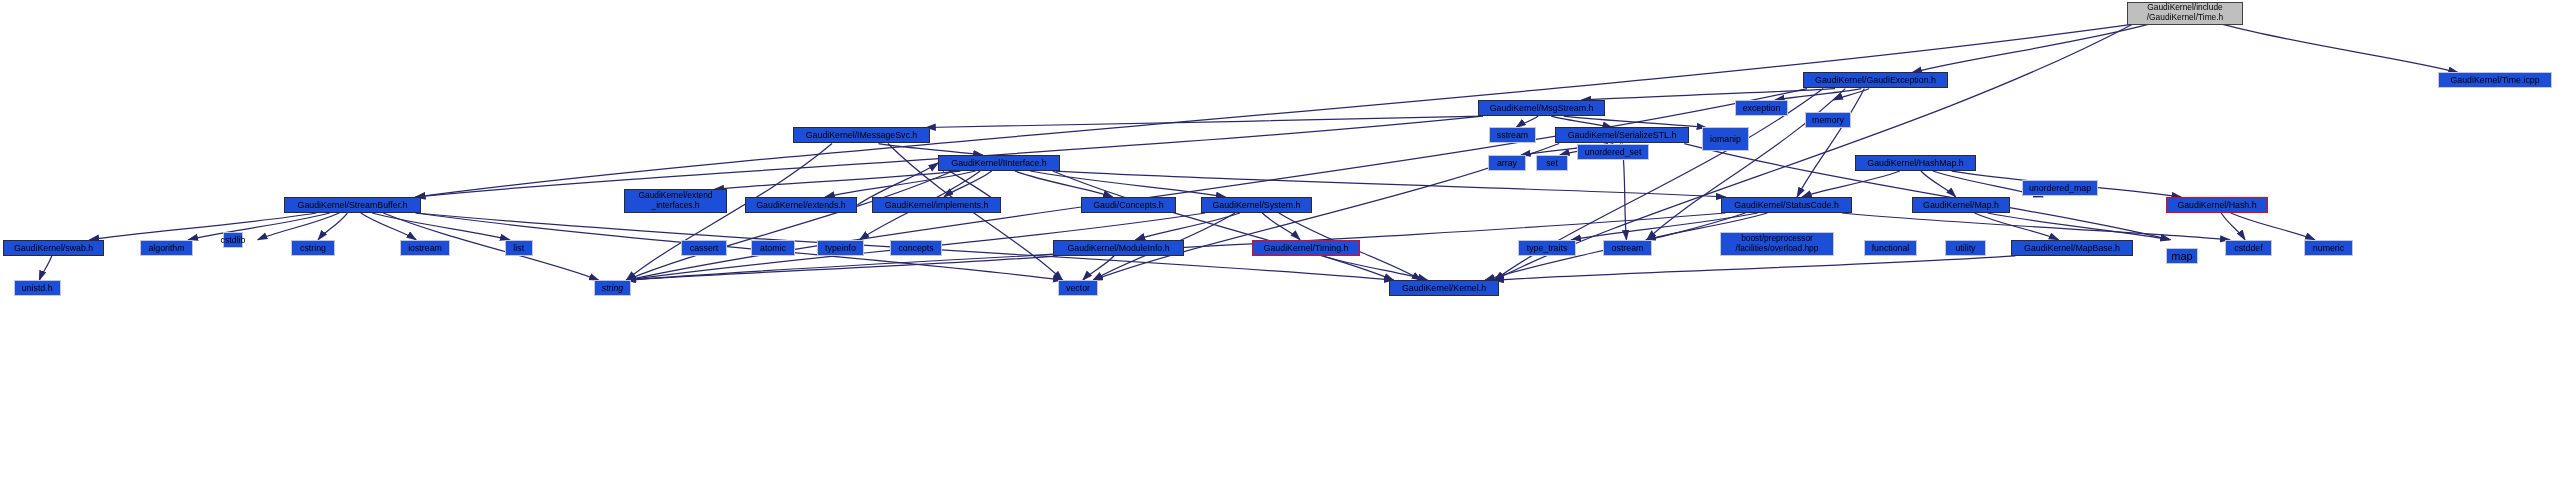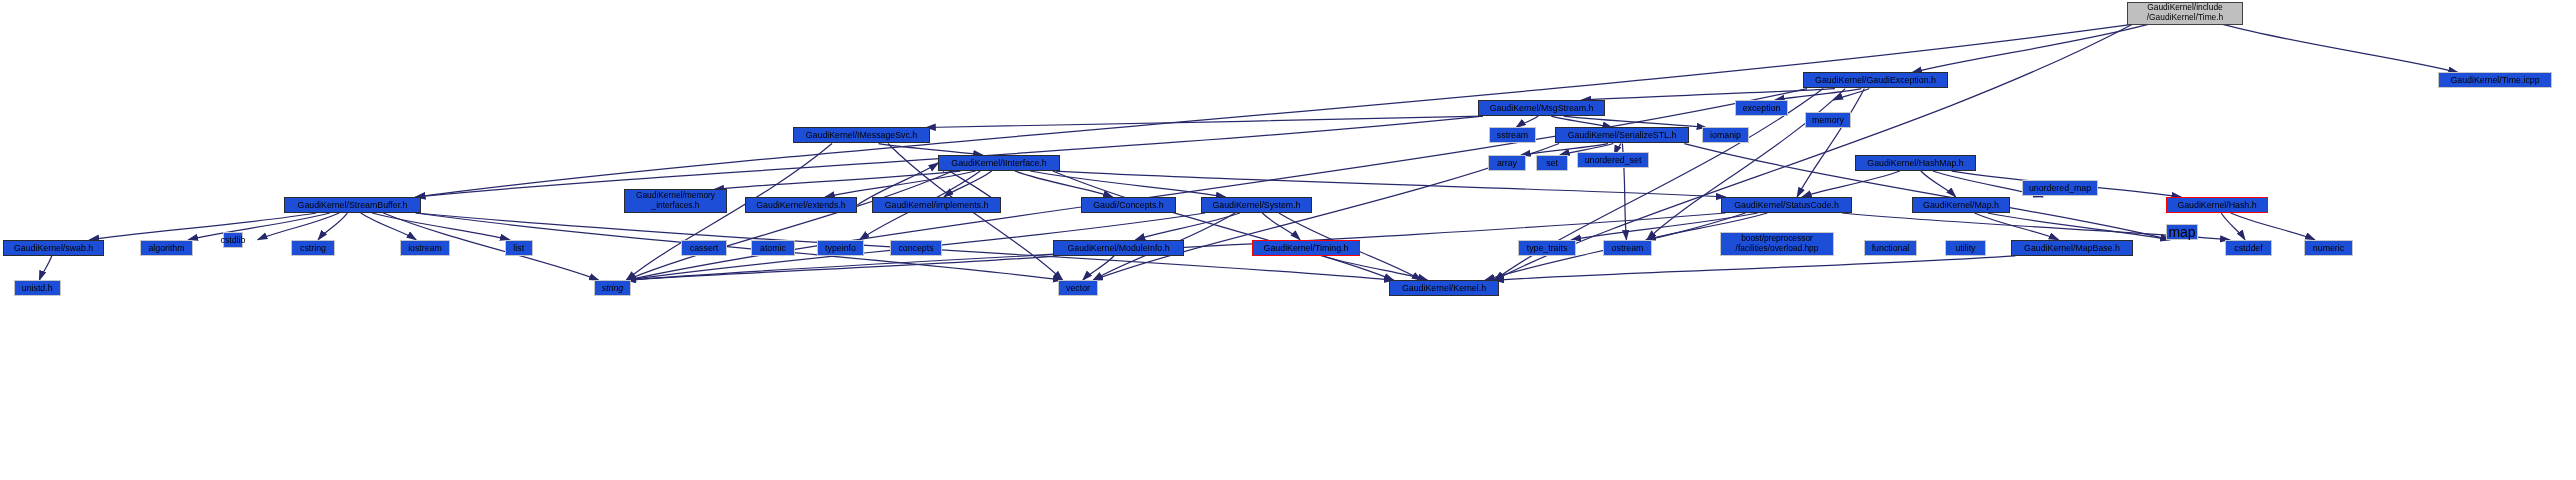--- a/index.html
+++ b/index.html
@@ -100,28 +100,28 @@
       <div class="node n-root" style="left: 2127px; top: 1.5px; width: 116px; height: 23px; font-size: 8.4px;"><span class="lbl">GaudiKernel/include
 /GaudiKernel/Time.h</span></div>
       <div class="node n-plain" style="left: 2438px; top: 72px; width: 114px; height: 16px; font-size: 8.8px;"><span class="lbl">GaudiKernel/Time.icpp</span></div>
       <div class="node n-bold" style="left: 1803px; top: 72px; width: 145px; height: 16px; font-size: 8.8px;"><span class="lbl">GaudiKernel/GaudiException.h</span></div>
       <div class="node n-bold" style="left: 1478px; top: 100px; width: 127px; height: 16px; font-size: 8.8px;"><span class="lbl">GaudiKernel/MsgStream.h</span></div>
       <div class="node n-plain" style="left: 1735px; top: 100px; width: 53px; height: 16px; font-size: 8.8px;"><span class="lbl">exception</span></div>
       <div class="node n-plain" style="left: 1805px; top: 112px; width: 46px; height: 16px; font-size: 8.8px;"><span class="lbl">memory</span></div>
       <div class="node n-bold" style="left: 793px; top: 127px; width: 137px; height: 16px; font-size: 8.8px;"><span class="lbl">GaudiKernel/IMessageSvc.h</span></div>
       <div class="node n-plain" style="left: 1489px; top: 127px; width: 47px; height: 16px; font-size: 8.8px;"><span class="lbl">sstream</span></div>
       <div class="node n-bold" style="left: 1555px; top: 127px; width: 134px; height: 16px; font-size: 8.8px;"><span class="lbl">GaudiKernel/SerializeSTL.h</span></div>
-      <div class="node n-plain" style="left: 1702px; top: 127px; width: 47px; height: 16px; font-size: 8.8px;"><span class="lbl">iomanip</span></div>
+      <div class="node n-plain" style="left: 1702px; top: 127px; width: 47px; height: 24px; font-size: 8.8px;"><span class="lbl">iomanip</span></div>
       <div class="node n-bold" style="left: 938px; top: 155px; width: 122px; height: 16px; font-size: 8.8px;"><span class="lbl">GaudiKernel/IInterface.h</span></div>
       <div class="node n-plain" style="left: 1488px; top: 155px; width: 38px; height: 16px; font-size: 8.8px;"><span class="lbl">array</span></div>
       <div class="node n-plain" style="left: 1536px; top: 155px; width: 32px; height: 16px; font-size: 8.8px;"><span class="lbl">set</span></div>
-      <div class="node n-plain" style="left: 1577px; top: 152px; width: 72px; height: 16px; font-size: 8.8px;"><span class="lbl">unordered_set</span></div>
+      <div class="node n-plain" style="left: 1577px; top: 144px; width: 72px; height: 16px; font-size: 8.8px;"><span class="lbl">unordered_set</span></div>
       <div class="node n-bold" style="left: 1855px; top: 155px; width: 121px; height: 16px; font-size: 8.8px;"><span class="lbl">GaudiKernel/HashMap.h</span></div>
       <div class="node n-bold" style="left: 284px; top: 197px; width: 137px; height: 16px; font-size: 8.8px;"><span class="lbl">GaudiKernel/StreamBuffer.h</span></div>
-      <div class="node n-bold" style="left: 624px; top: 189px; width: 103px; height: 24.4px; font-size: 8.4px;"><span class="lbl">GaudiKernel/memory
+      <div class="node n-bold" style="left: 624px; top: 189px; width: 103px; height: 24.4px; font-size: 8.4px;"><span class="lbl">GaudiKernel/extend
 _interfaces.h</span></div>
       <div class="node n-bold" style="left: 745px; top: 197px; width: 112px; height: 16px; font-size: 8.8px;"><span class="lbl">GaudiKernel/extends.h</span></div>
       <div class="node n-bold" style="left: 872px; top: 197px; width: 129px; height: 16px; font-size: 8.8px;"><span class="lbl">GaudiKernel/implements.h</span></div>
       <div class="node n-bold" style="left: 1081px; top: 197px; width: 95px; height: 16px; font-size: 8.8px;"><span class="lbl">Gaudi/Concepts.h</span></div>
       <div class="node n-bold" style="left: 1201px; top: 197px; width: 111px; height: 16px; font-size: 8.8px;"><span class="lbl">GaudiKernel/System.h</span></div>
       <div class="node n-bold" style="left: 1721px; top: 197px; width: 131px; height: 16px; font-size: 8.8px;"><span class="lbl">GaudiKernel/StatusCode.h</span></div>
       <div class="node n-bold" style="left: 1912px; top: 197px; width: 98px; height: 16px; font-size: 8.8px;"><span class="lbl">GaudiKernel/Map.h</span></div>
       <div class="node n-plain" style="left: 2022px; top: 180px; width: 76px; height: 16px; font-size: 8.8px;"><span class="lbl">unordered_map</span></div>
       <div class="node n-red" style="left: 2166px; top: 197px; width: 102px; height: 16px; font-size: 8.8px;"><span class="lbl">GaudiKernel/Hash.h</span></div>
       <div class="node n-bold" style="left: 3.1px; top: 240px; width: 101px; height: 16px; font-size: 8.8px;"><span class="lbl">GaudiKernel/swab.h</span></div>
@@ -136,21 +136,21 @@
       <div class="node n-plain" style="left: 890px; top: 240px; width: 52px; height: 16px; font-size: 8.8px;"><span class="lbl">concepts</span></div>
       <div class="node n-bold" style="left: 1053px; top: 240px; width: 131px; height: 16px; font-size: 8.8px;"><span class="lbl">GaudiKernel/ModuleInfo.h</span></div>
       <div class="node n-red" style="left: 1252px; top: 240px; width: 108px; height: 16px; font-size: 8.8px;"><span class="lbl">GaudiKernel/Timing.h</span></div>
       <div class="node n-plain" style="left: 1518px; top: 240px; width: 58px; height: 16px; font-size: 8.8px;"><span class="lbl">type_traits</span></div>
       <div class="node n-plain" style="left: 1603px; top: 240px; width: 49px; height: 16px; font-size: 8.8px;"><span class="lbl">ostream</span></div>
       <div class="node n-plain" style="left: 1720px; top: 232px; width: 114px; height: 24.4px; font-size: 8.4px;"><span class="lbl">boost/preprocessor
 /facilities/overload.hpp</span></div>
       <div class="node n-plain" style="left: 1864px; top: 240px; width: 53px; height: 16px; font-size: 8.8px;"><span class="lbl">functional</span></div>
       <div class="node n-plain" style="left: 1945px; top: 240px; width: 41px; height: 16px; font-size: 8.8px;"><span class="lbl">utility</span></div>
       <div class="node n-bold" style="left: 2011px; top: 240px; width: 122px; height: 16px; font-size: 8.8px;"><span class="lbl">GaudiKernel/MapBase.h</span></div>
-      <div class="node n-plain" style="left: 2166px; top: 224px; width: 32px; height: 16px; font-size: 14px;"><span class="lbl">map</span></div>
+      <div class="node n-plain" style="left: 2166px; top: 248px; width: 32px; height: 16px; font-size: 11px;"><span class="lbl">map</span></div>
       <div class="node n-plain" style="left: 2225px; top: 240px; width: 47px; height: 16px; font-size: 8.8px;"><span class="lbl">cstddef</span></div>
       <div class="node n-plain" style="left: 2304px; top: 240px; width: 49px; height: 16px; font-size: 8.8px;"><span class="lbl">numeric</span></div>
       <div class="node n-plain" style="left: 13.7px; top: 280px; width: 47px; height: 16px; font-size: 8.8px;"><span class="lbl">unistd.h</span></div>
       <div class="node n-plain" style="left: 594px; top: 280px; width: 37px; height: 16px; font-size: 8.8px; font-style: italic;"><span class="lbl">string</span></div>
       <div class="node n-plain" style="left: 1058px; top: 280px; width: 40px; height: 16px; font-size: 8.8px;"><span class="lbl">vector</span></div>
       <div class="node n-bold" style="left: 1389px; top: 280px; width: 110px; height: 16px; font-size: 8.8px;"><span class="lbl">GaudiKernel/Kernel.h</span></div>
     </div>
 </div>
 
 

